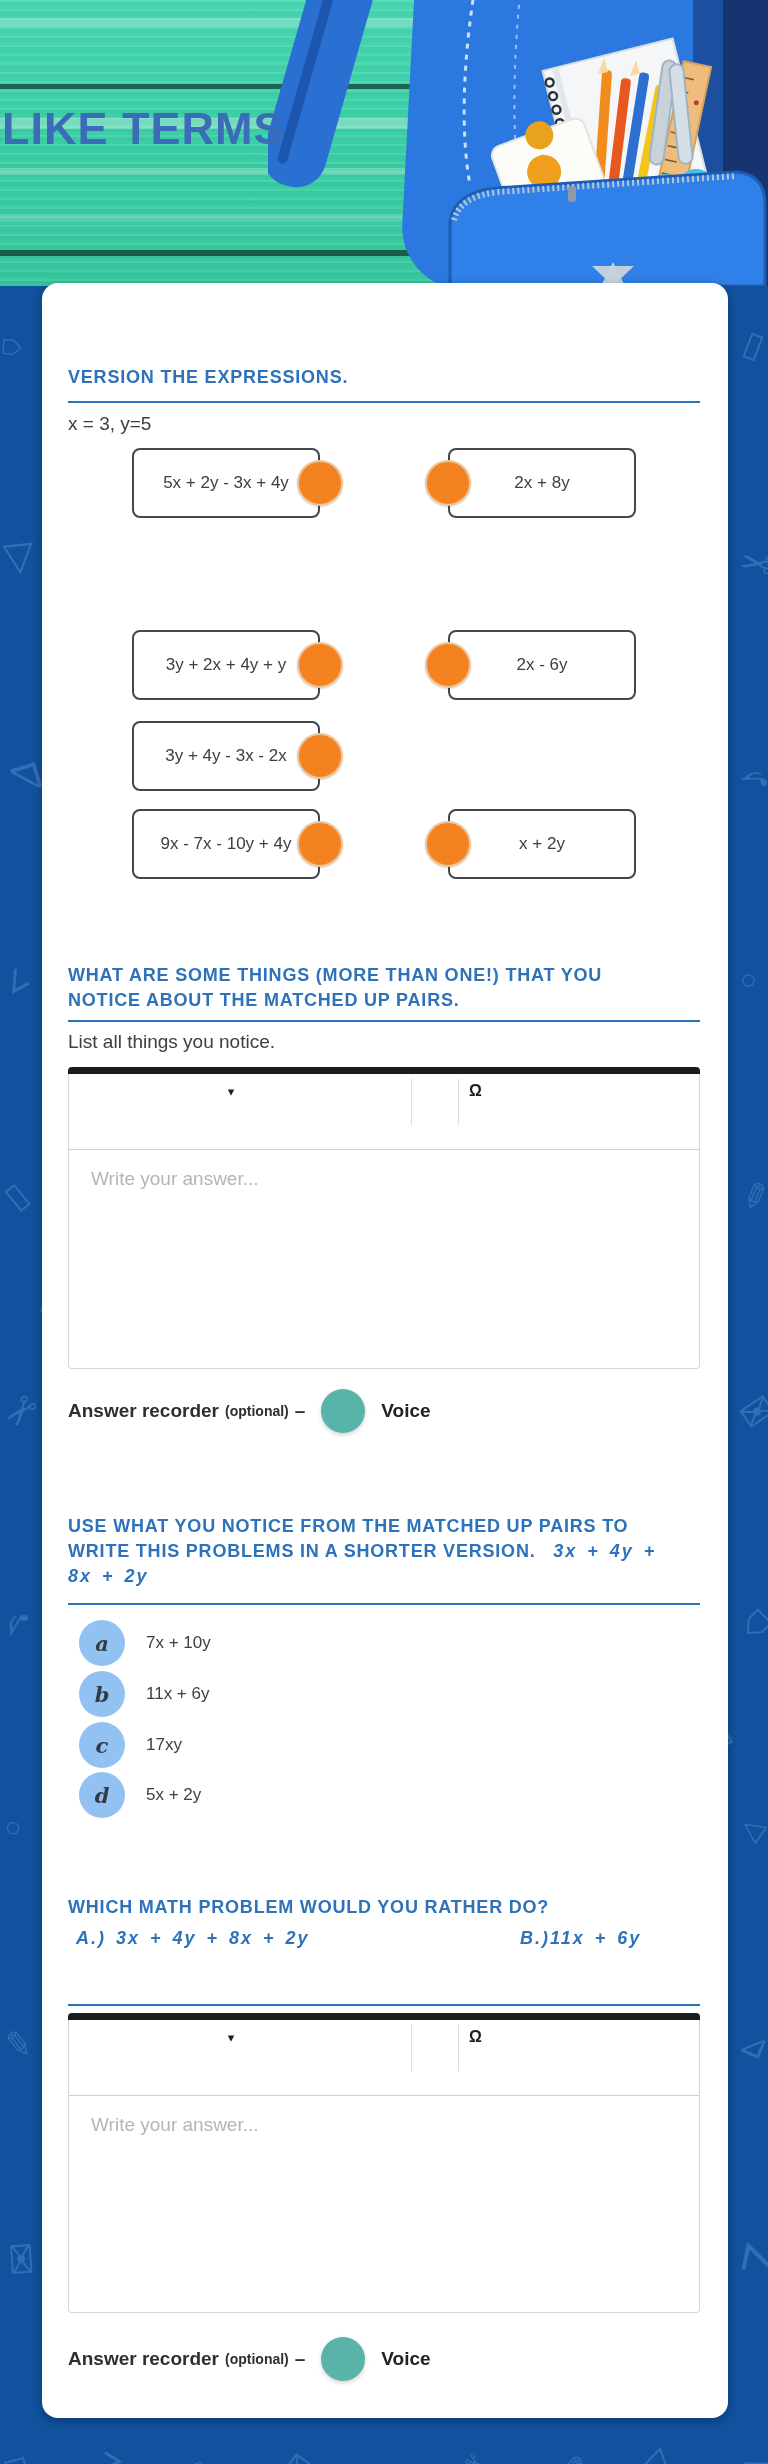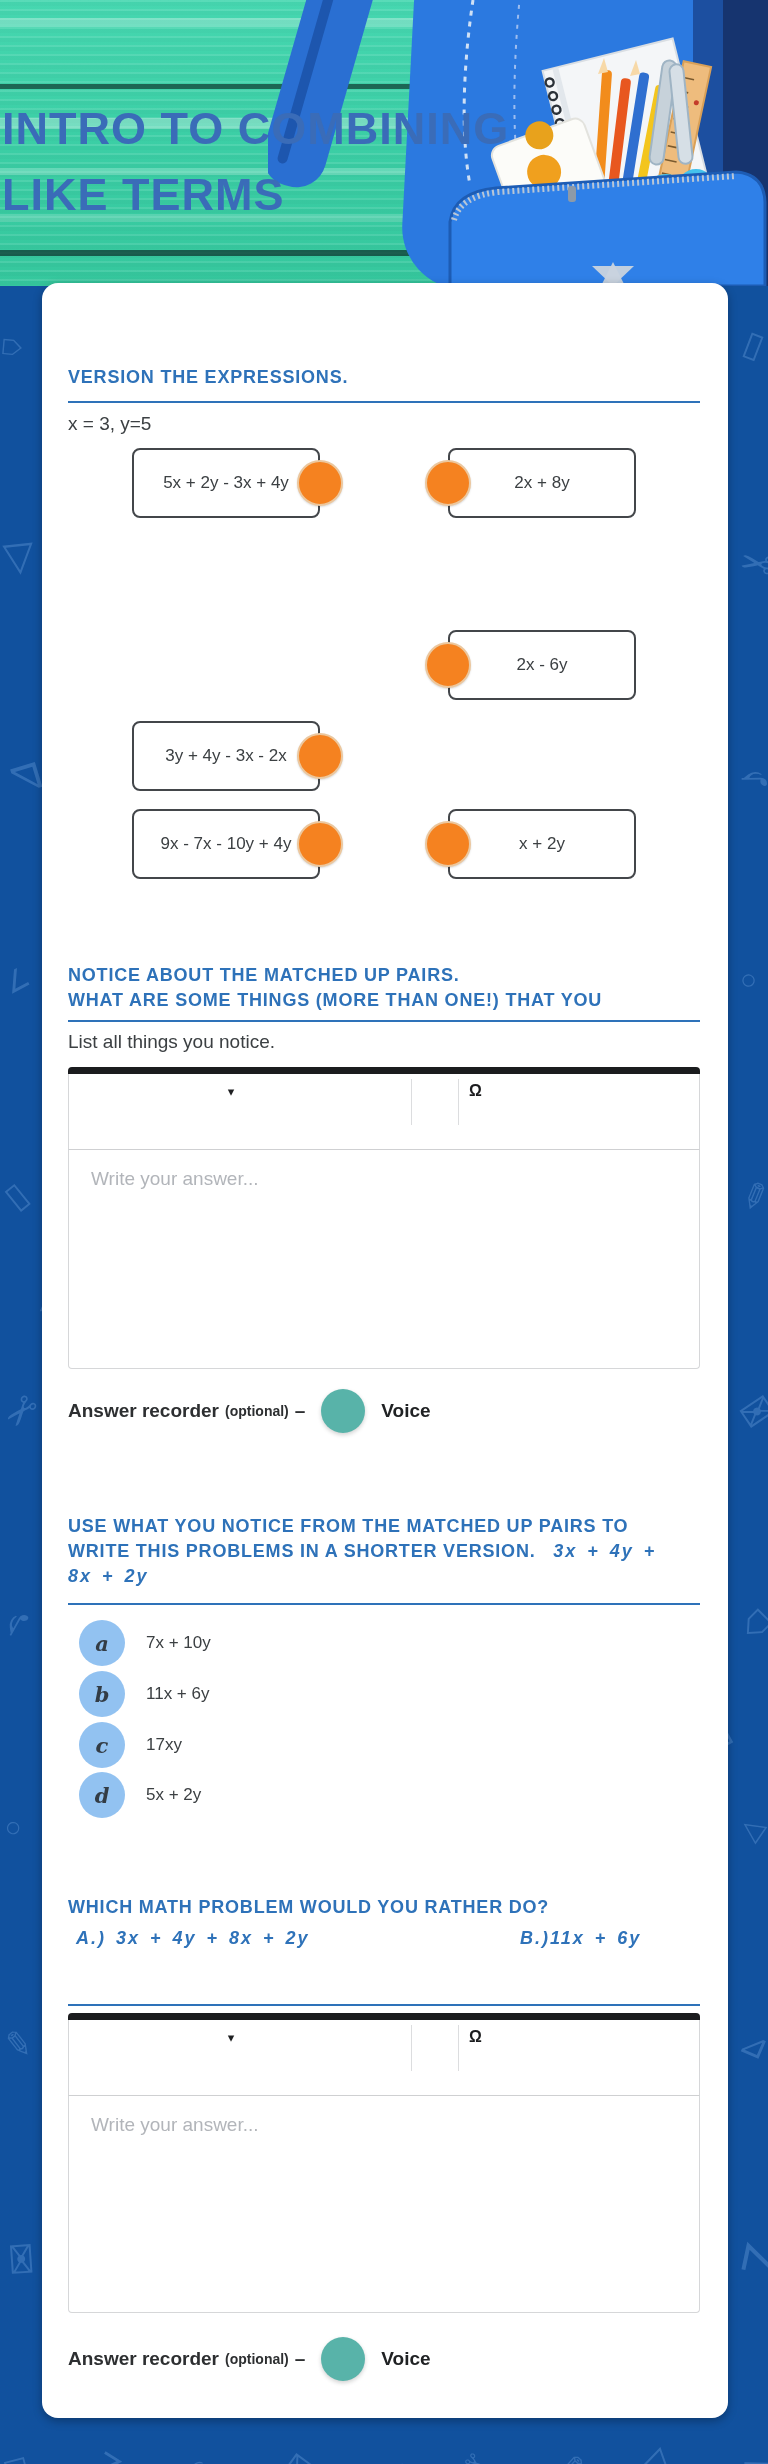--- a/index.html
+++ b/index.html
@@ -363,21 +363,20 @@
       </g>
 
       <path d="M182,222 Q186,192 228,188 L468,172 Q496,174 497,202 L497,286 L182,286 Z" fill="#2f80e8" stroke="#1d5cb4" stroke-width="3"></path>
       <path d="M186,220 Q192,196 230,192 L468,176" fill="none" stroke="#b9c6d6" stroke-width="6" stroke-dasharray="2 3"></path>
       <rect x="300" y="186" width="8" height="16" rx="3" fill="#8d9aa8"></rect>
       <polygon points="345,262 356,284 334,284" fill="#c9d3de" opacity="0.95"></polygon>
       <polygon points="345,286 366,266 324,266" fill="#c9d3de" opacity="0.95"></polygon>
     </svg>
 
     <div class="header-title">
-      <div>INTRO TO COMBINING</div>
       <div>LIKE TERMS</div>
     </div>
   </div>
 
   <div class="card">
 
     <div class="h-blue" style="top:82px;">VERSION THE EXPRESSIONS.</div>
     <div class="divider" style="top:118px;"></div>
     <div class="plain-text" style="top:130px;">x = 3, y=5</div>
 
@@ -385,20 +384,24 @@
       <div class="match-box left">
         <span>5x + 2y - 3x + 4y</span>
         <span class="dot right-dot"></span>
       </div>
       <div class="match-box right">
         <span class="dot left-dot"></span>
         <span>2x + 8y</span>
       </div>
     </div>
     <div class="match-row" style="top:347px;">
+      <div class="match-box left">
+        <span>3y + 2x + 4y + y</span>
+        <span class="dot right-dot"></span>
+      </div>
       <div class="match-box right">
         <span class="dot left-dot"></span>
         <span>2x - 6y</span>
       </div>
     </div>
     <div class="match-row" style="top:438px;">
       <div class="match-box left">
         <span>3y + 4y - 3x - 2x</span>
         <span class="dot right-dot"></span>
       </div>
@@ -408,22 +411,22 @@
         <span>9x - 7x - 10y + 4y</span>
         <span class="dot right-dot"></span>
       </div>
       <div class="match-box right">
         <span class="dot left-dot"></span>
         <span>x + 2y</span>
       </div>
     </div>
 
     <div class="h-blue" style="top:680px;">
+      <div>WHAT ARE SOME THINGS (MORE THAN ONE!) THAT YOU</div>
       <div>NOTICE ABOUT THE MATCHED UP PAIRS.</div>
-      <div>WHAT ARE SOME THINGS (MORE THAN ONE!) THAT YOU</div>
     </div>
     <div class="divider" style="top:737px;"></div>
     <div class="plain-text" style="top:748px;">List all things you notice.</div>
 
     <div class="editor" style="top:784px;">
       <div class="ed-top"></div>
       <div class="ed-toolbar">
         <span class="ed-caret">▾</span>
         <span class="ed-vline" style="left:342px;"></span>
         <span class="ed-vline" style="left:389px;"></span>

